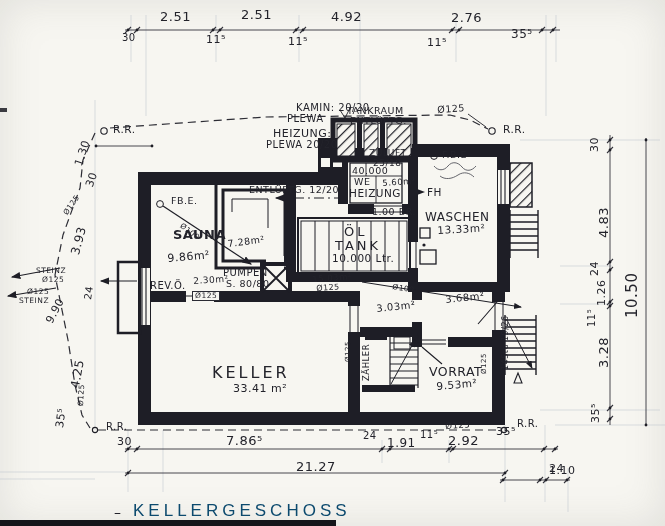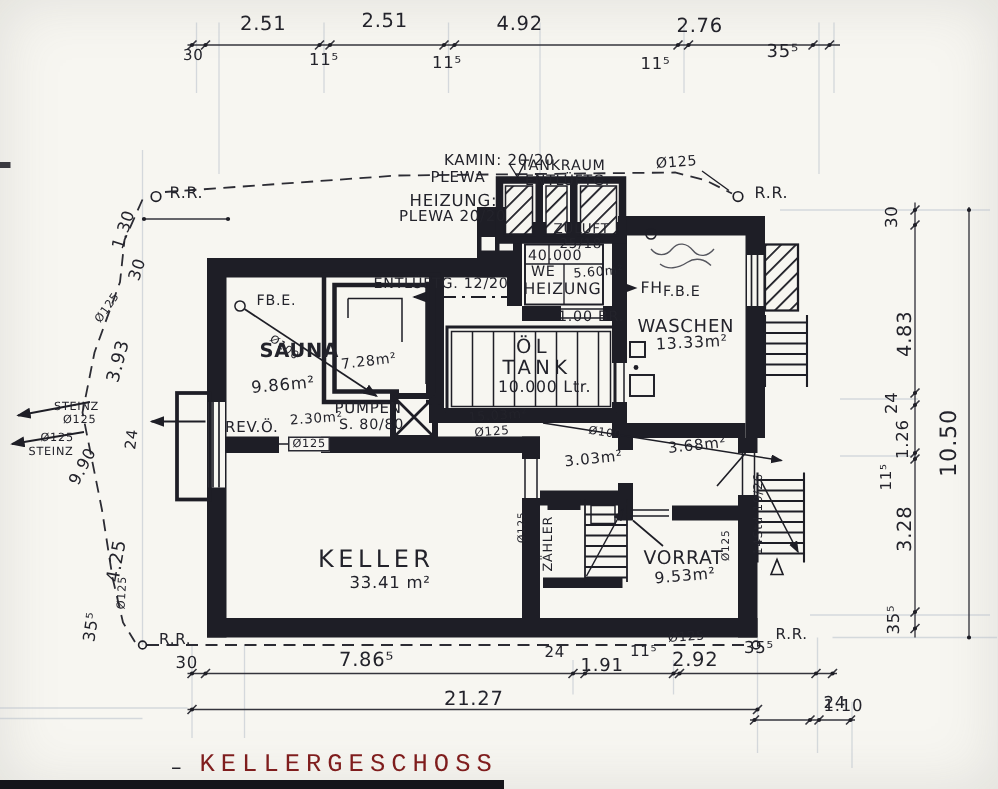--- a/index.html
+++ b/index.html
@@ -5,21 +5,21 @@
   html,body{margin:0;padding:0;background:#e8e8e6;}
   #page{position:relative;width:665px;height:526px;background:#f7f6f1;overflow:hidden;
         font-family:"DejaVu Sans",sans-serif;
         box-shadow:inset 0 0 40px rgba(120,120,115,.18);}
   #plan-svg{position:absolute;left:0;top:0;}
   .ann{position:absolute;white-space:nowrap;color:#23232b;letter-spacing:.5px;
        line-height:1;transform-origin:0 0;font-family:"DejaVu Sans",sans-serif;}
   .box{border:1px solid #2a2a33;background:#f7f6f1;padding:0 2px;}
   .sp{letter-spacing:3px;}
   #title{position:absolute;left:133px;top:501px;font-size:17px;letter-spacing:4px;
-         color:#7f1d1d;font-family:Liberation Mono, monospace;}
+         color:#0c4a6e;font-family:Liberation Sans, sans-serif;}
   #title-underline{position:absolute;left:128px;top:523px;width:186px;height:2px;background:#2a2a33;}
   #scan-strip{position:absolute;left:0;top:520px;width:336px;height:6px;background:#15151a;}
   #scan-dash{position:absolute;left:0;top:108px;width:7px;height:4px;background:#3a3a40;}
 </style>
 </head>
 <body>
 
 <div id="page">
 
   <svg id="plan-svg" width="665" height="526" viewBox="0 0 665 526">
@@ -218,21 +218,21 @@
       <span class="ann" style="left: 369px; top: 149px; font-size: 9px;">ZULUFT</span>
       <span class="ann" style="left: 373px; top: 159px; font-size: 9px;">25/18</span>
       <span class="ann" style="left: 352px; top: 166px; font-size: 9.5px;">40.000</span>
       <span class="ann" style="left: 354px; top: 177px; font-size: 9.5px;">WE</span>
       <span class="ann" style="left: 349px; top: 188px; font-size: 10.5px;">HEIZUNG</span>
       <span class="ann" style="left: 382px; top: 179px; font-size: 8.5px; transform: rotate(-4deg);">5.60m²</span>
       <span class="ann" style="left: 427px; top: 187px; font-size: 10.5px;">FH</span>
       <span class="ann" style="left: 372px; top: 207px; font-size: 9.5px;">1.00 BR.</span>
       <span class="ann" style="left: 425px; top: 211px; font-size: 12px;">WASCHEN</span>
       <span class="ann" style="left: 437px; top: 225px; font-size: 10.5px; transform: rotate(-3deg);">13.33m²</span>
-      <span class="ann" style="left: 442px; top: 150px; font-size: 9.5px; margin-top: 40px;">F.B.E</span>
+      <span class="ann" style="left: 442px; top: 150px; font-size: 9.5px;">F.B.E</span>
       <span class="ann" style="left: 171px; top: 196px; font-size: 9.5px;">FB.E.</span>
       <span class="ann" style="left: 183px; top: 222px; font-size: 7.5px; transform: rotate(37deg);">Ø100</span>
       <span class="ann" style="left: 173px; top: 228px; font-size: 13px; font-weight: bold;">SAUNA</span>
       <span class="ann" style="left: 167px; top: 253px; font-size: 11px; transform: rotate(-5deg);">9.86m²</span>
       <span class="ann" style="left: 227px; top: 239px; font-size: 9.5px; transform: rotate(-7deg);">7.28m²</span>
       <span class="ann" style="left: 223px; top: 268px; font-size: 10px;">PUMPEN</span>
       <span class="ann" style="left: 150px; top: 281px; font-size: 10px;">REV.Ö.</span>
       <span class="ann" style="left: 193px; top: 277px; font-size: 9px; transform: rotate(-4deg);">2.30m²</span>
       <span class="ann" style="left: 226px; top: 279px; font-size: 9.5px;">S. 80/80</span>
       <span class="ann box" style="left: 192px; top: 291px; font-size: 7.5px;">Ø125</span>

